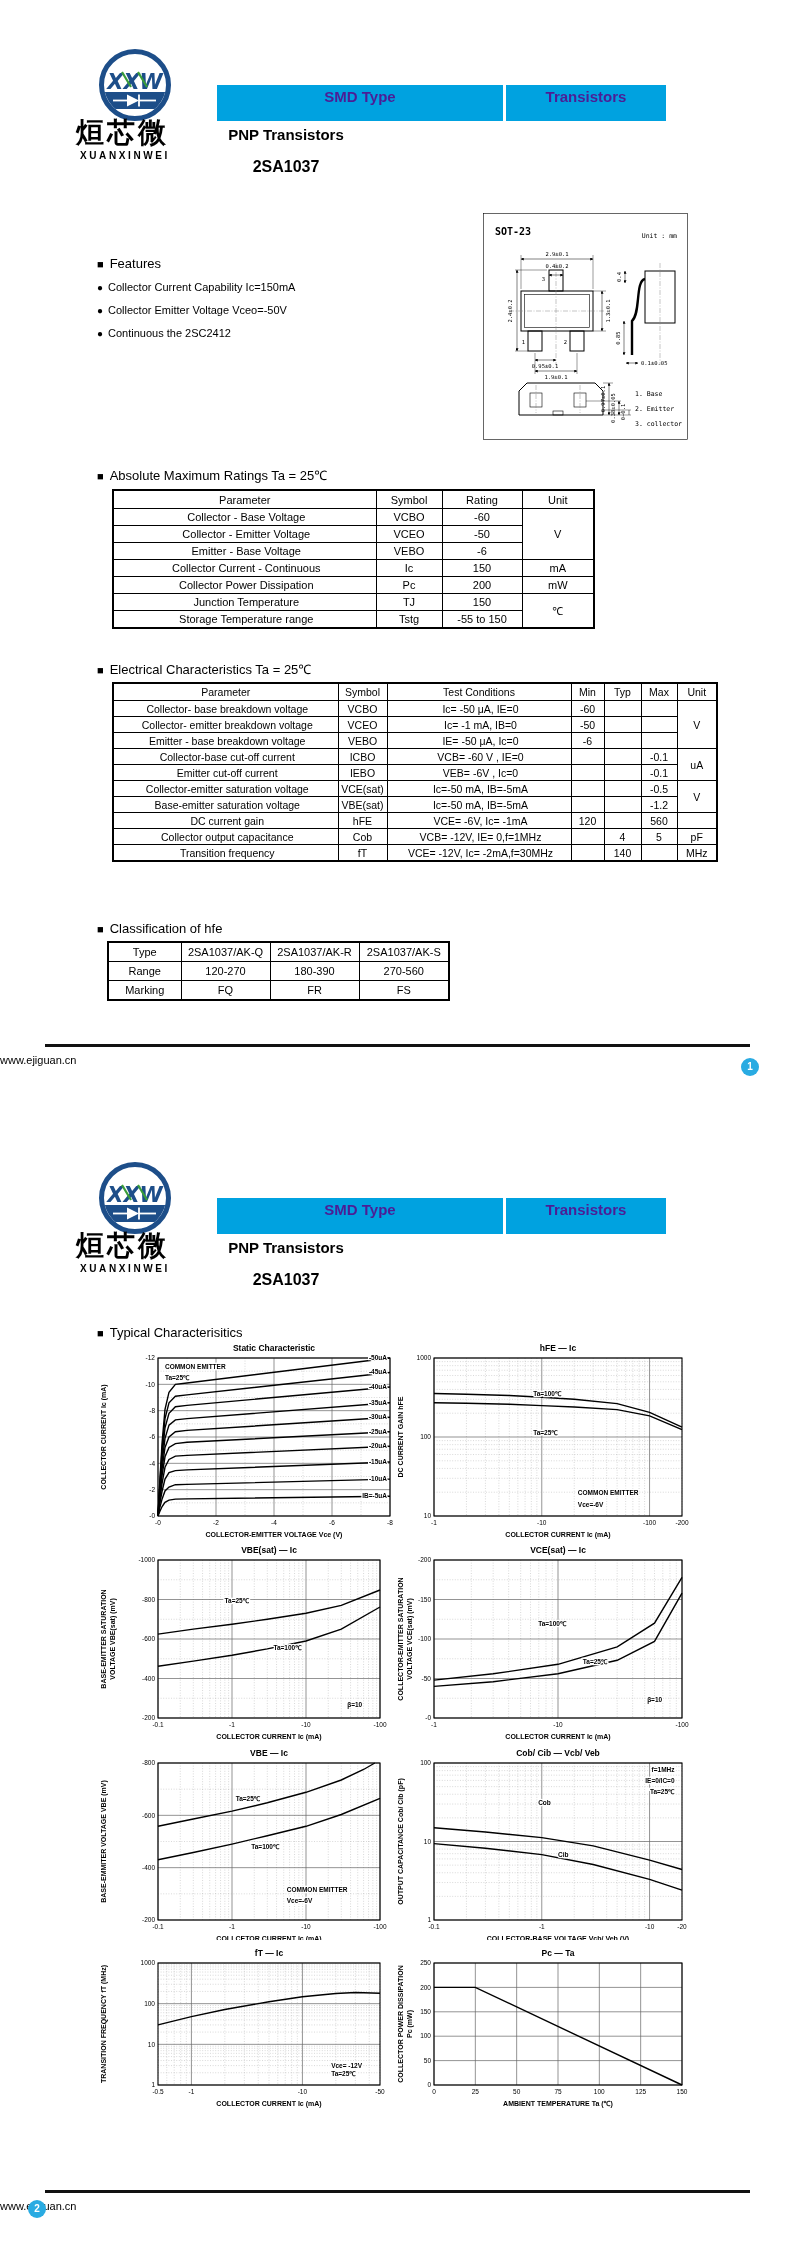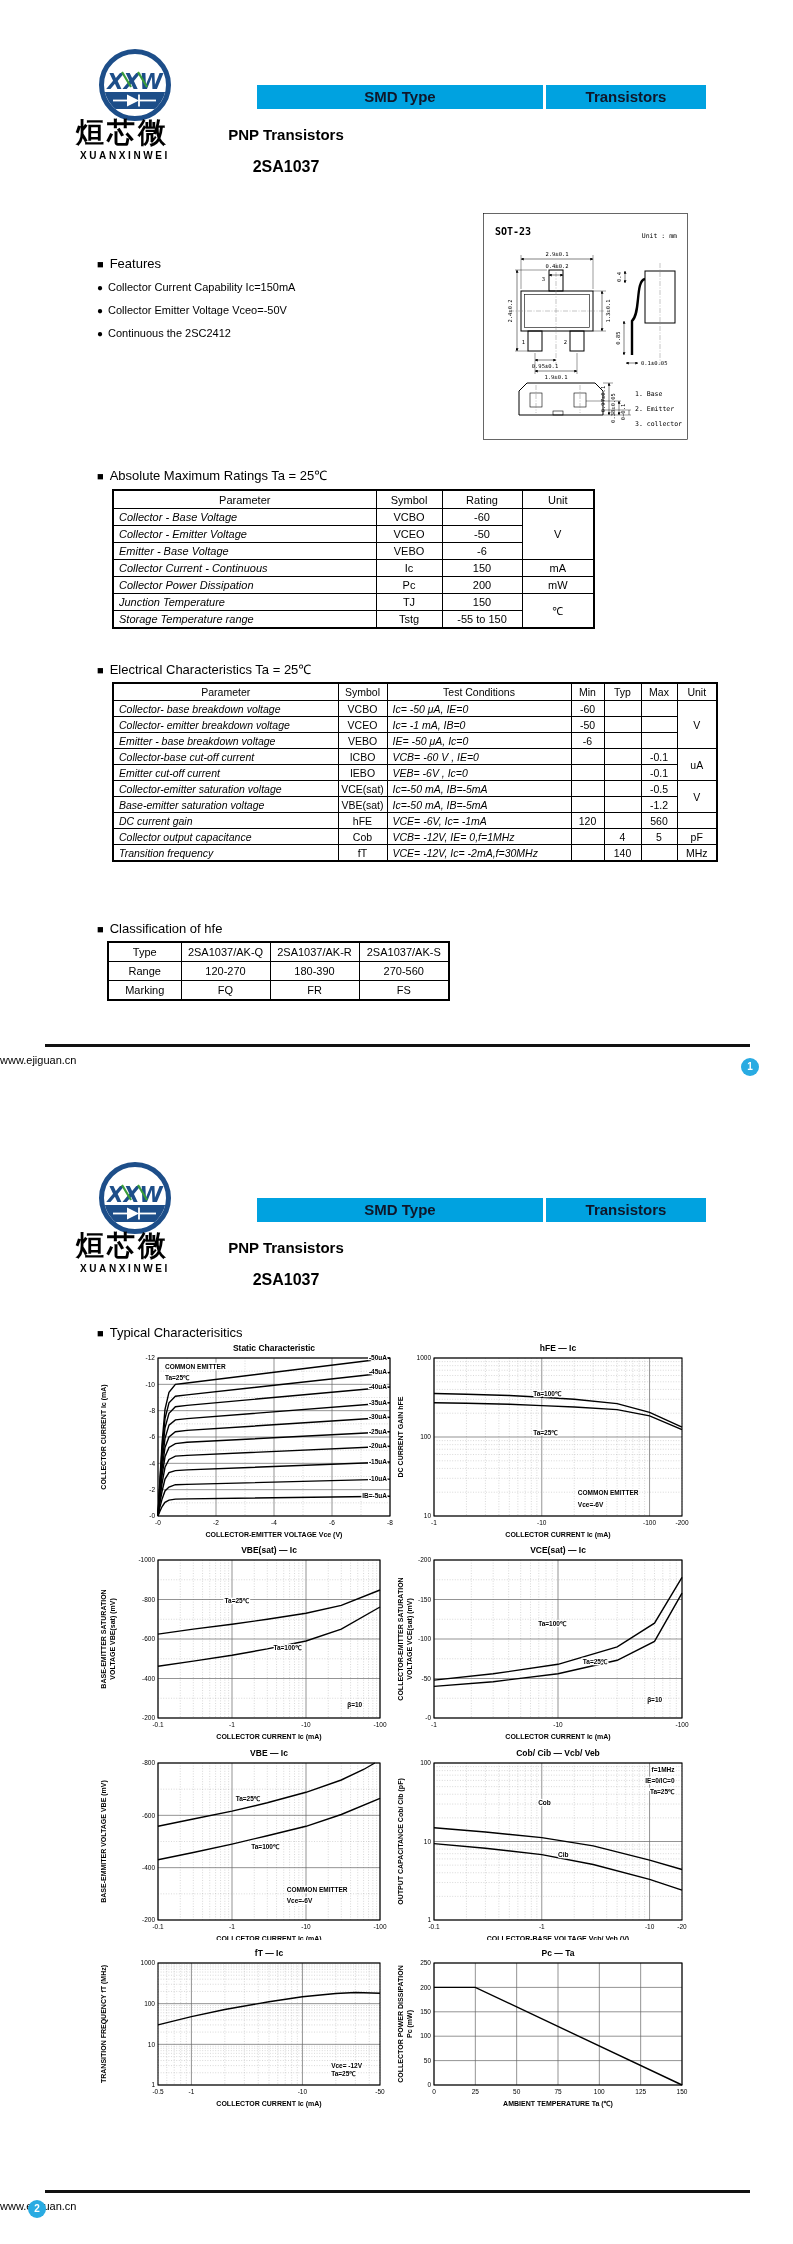--- a/index.html
+++ b/index.html
@@ -4,36 +4,36 @@
 <style>
   html,body{margin:0;padding:0;background:#fff;}
   .canvas{position:relative;width:793px;height:2244px;background:#fff;overflow:hidden;
           font-family:"Liberation Sans",sans-serif;color:#000;}
   
   .doc-header{position:absolute;left:0;width:793px;height:150px;}
   .logo{position:absolute;left:98px;top:8px;}
   .logo-cn{position:absolute;left:76px;top:74px;font-size:28px;font-weight:bold;letter-spacing:3px;
            font-family:Liberation Mono, monospace;}
   .logo-en{position:absolute;left:80px;top:110px;font-size:10px;font-weight:bold;letter-spacing:2.6px;}
-  .bar{position:absolute;top:45px;height:24px;line-height:24px;text-align:center;color:#0f172a;
-       font-size:15px;font-weight:bold;background:#00a2e0;margin-left:40px;}
+  .bar{position:absolute;top:45px;height:36px;line-height:24px;text-align:center;color:#4c1d95;
+       font-size:15px;font-weight:bold;background:#00a2e0;}
   .bar-1{left:217px;width:286px;}
   .bar-2{left:506px;width:160px;}
   .prod{position:absolute;left:150px;top:86px;width:272px;text-align:center;font-size:15px;font-weight:bold;}
   .part{position:absolute;left:150px;top:118px;width:272px;text-align:center;font-size:16px;font-weight:bold;}
   
   .sec{position:absolute;left:97px;font-size:13px;}
   .sec .sq{font-size:11px;margin-right:6px;}
   .feat{position:absolute;left:97px;font-size:11px;}
   .feat .fi{font-size:10px;margin-right:5px;}
   
   .tbl{position:absolute;border-collapse:collapse;table-layout:fixed;border:2px solid #000;}
   .tbl th,.tbl td{border:1px solid #000;text-align:center;font-weight:normal;padding:0 2px;
                   overflow:hidden;white-space:nowrap;}
-  .tbl .l{text-align:left;padding-left:5px;font-style:italic;}
+  .tbl .l{text-align:center;padding-left:5px;}
   .abs{left:112px;top:489px;width:481px;font-size:11px;}
   .abs th{height:17px;} .abs td{height:16px;}
   .ec{left:112px;top:682px;width:604px;font-size:10.5px;}
   .ec th{height:16px;} .ec td{height:15px;}
   .cls{left:107px;top:941px;width:341px;font-size:11px;}
   .cls td{height:18px;}
   
   .footer-line{position:absolute;left:45px;width:705px;height:3px;background:#111;}
   .footer-url{position:absolute;left:0;width:793px;text-align:left;font-size:11px;}
   .badge{position:absolute;width:18px;height:18px;border-radius:50%;background:#29abe2;color:#fff;

